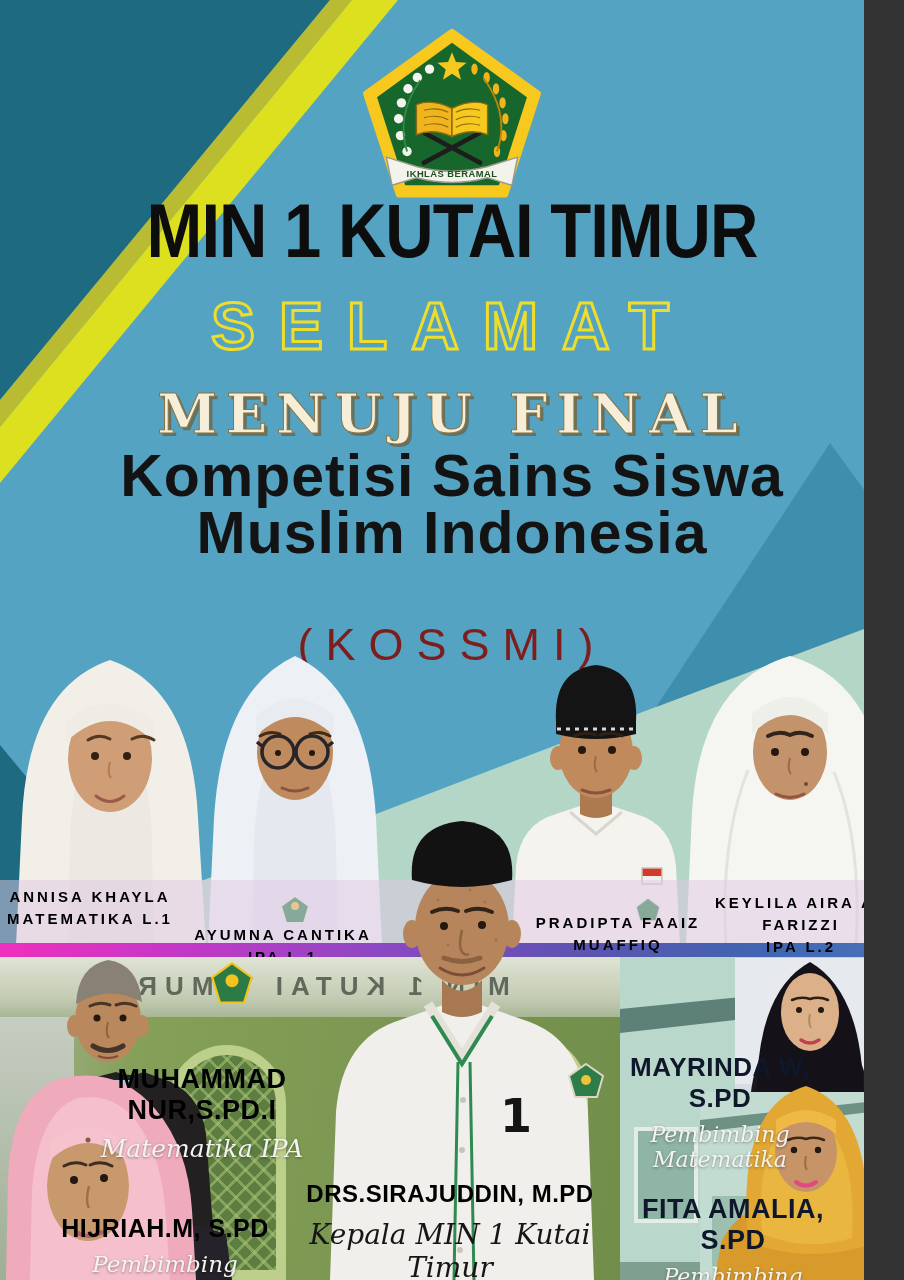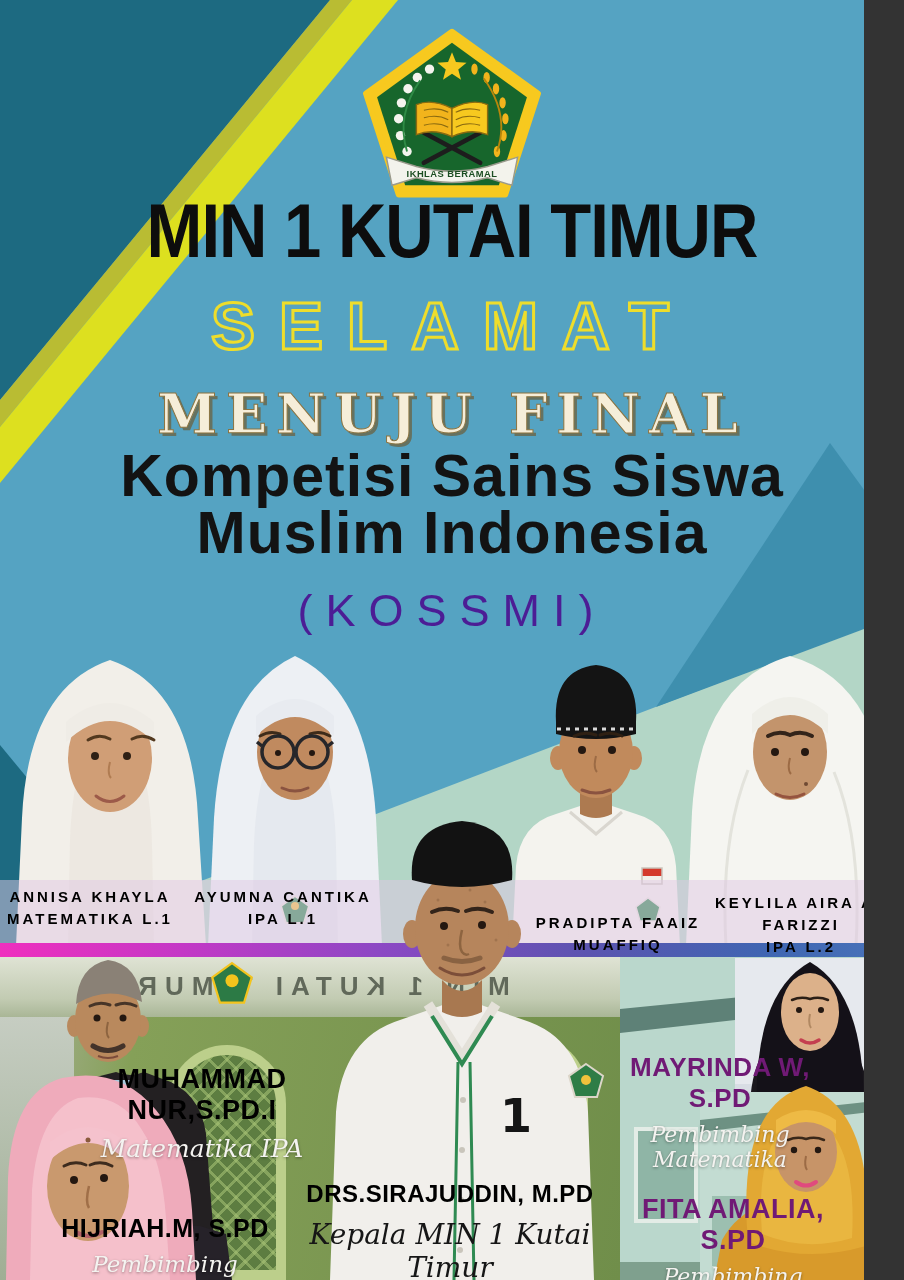--- a/index.html
+++ b/index.html
@@ -19,21 +19,21 @@
 
   
   .center-text{position:absolute;left:0;width:904px;text-align:center;color:#111;}
   .school-title{top:192px;font-size:67px;font-weight:800;letter-spacing:-1px;transform:scaleY(1.12);color:#0d0d0d;}
   .headline{top:288px;font-size:66px;font-weight:800;letter-spacing:24px;color:transparent;
     -webkit-text-stroke:3px #eedd2b;}
   .subheadline{top:382px;font-family:"DejaVu Serif",serif;font-size:54px;font-weight:bold;
     letter-spacing:9px;color:#f6eed9;-webkit-text-stroke:1px #8a7442;
     text-shadow:3px 3px 0 rgba(110,88,45,.65);}
   .event{top:448px;font-size:59px;font-weight:800;line-height:57px;color:#131313;letter-spacing:1px;}
-  .abbr{top:585px;font-size:45px;font-weight:400;letter-spacing:13px;color:#4c1d95;}
+  .abbr{top:619px;font-size:45px;font-weight:400;letter-spacing:13px;color:#7f1d1d;}
 
   
   .label-band{left:0;top:880px;width:904px;height:63px;background:rgba(223,199,227,.5);}
   .gradient-strip{left:0;top:943px;width:904px;height:14px;
     background:linear-gradient(90deg,#ef2fbe 0%,#c438c6 20%,#8c48c4 42%,#5b54b0 65%,#3f66b2 85%,#4a74ba 100%);}
 
   
   .slabel{position:absolute;text-align:center;color:#000000;font-weight:bold;font-size:15px;
     letter-spacing:3px;line-height:22px;}
 
@@ -53,21 +53,21 @@
       repeating-linear-gradient(-45deg,rgba(168,196,118,.55) 0 3px,transparent 3px 13px);}
   .bld-right{left:620px;top:957px;width:284px;height:323px;background:#bad7cc;}
   .roof{position:absolute;inset:0;background:#5e8177;clip-path:polygon(0 52px,284px 24px,284px 44px,0 76px);}
   .window{position:absolute;background:#8fb5a6;border:4px solid #e3ece6;}
   .grass{position:absolute;left:0;right:0;bottom:0;height:18px;background:#7fa08e;}
 
   
   .tlabel{position:absolute;text-align:center;}
   .tname{font-weight:800;letter-spacing:.5px;}
   .name-red{color:#000000;}
-  .name-yellow{color:#701a75;}
+  .name-yellow{color:#0f172a;}
   .trole{font-family:"DejaVu Serif",serif;font-style:italic;color:#f4f3f0;
     text-shadow:0 1px 3px rgba(0,0,0,.4);margin-top:8px;}
   .plabel-name{font-weight:800;font-size:24px;color:#000000;letter-spacing:.5px;}
   .plabel-role{font-family:"DejaVu Serif",serif;font-style:italic;font-size:28px;color:#161616;margin-top:10px;}
 </style>
 </head>
 <body>
 
 <div id="poster">
 
@@ -185,21 +185,21 @@
     </g>
   </svg>
 
   <div class="abs label-band"></div>
   <div class="abs gradient-strip"></div>
 
   <div class="slabel" style="left:0;top:886px;width:180px;">
     <div>ANNISA KHAYLA</div>
     <div>MATEMATIKA L.1</div>
   </div>
-  <div class="slabel" style="left:183px;top:886px;width:200px;">
+  <div class="slabel" style="left:183px;top:924px;width:200px;">
     <div>AYUMNA CANTIKA</div>
     <div>IPA L.1</div>
   </div>
   <div class="slabel" style="left:493px;top:912px;width:250px;">
     <div>PRADIPTA FAAIZ MUAFFIQ</div>
     <div>IPA L.1</div>
   </div>
   <div class="slabel" style="left:676px;top:892px;width:250px;">
     <div>KEYLILA AIRA AL FARIZZI</div>
     <div>IPA L.2</div>

